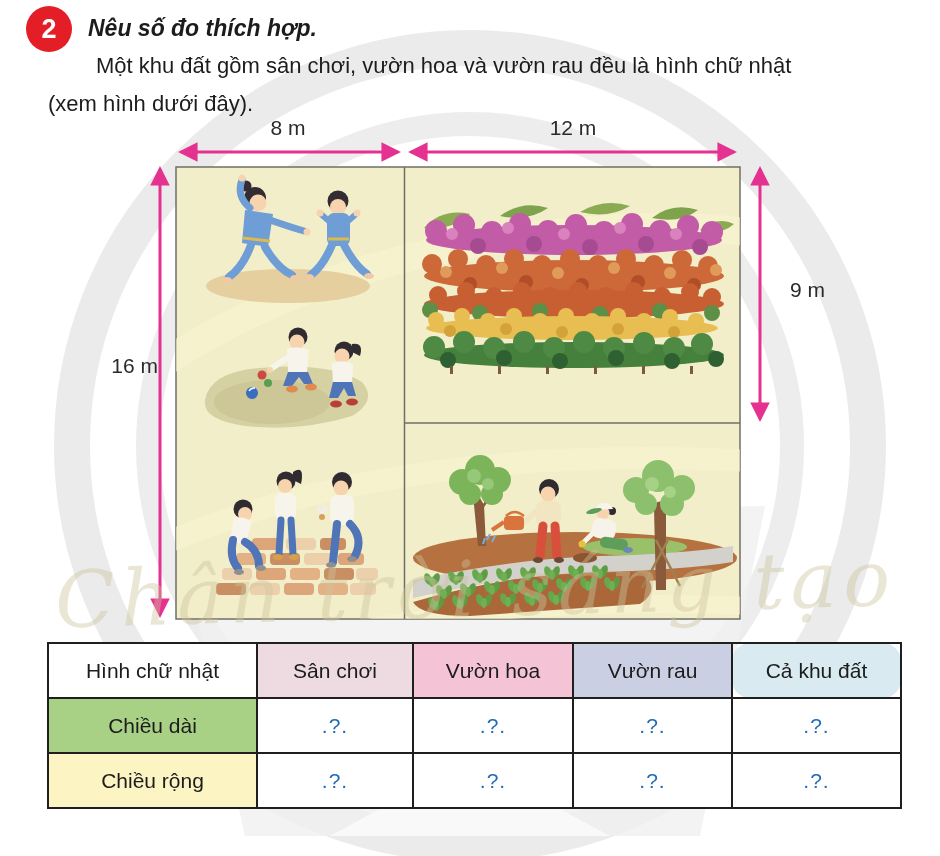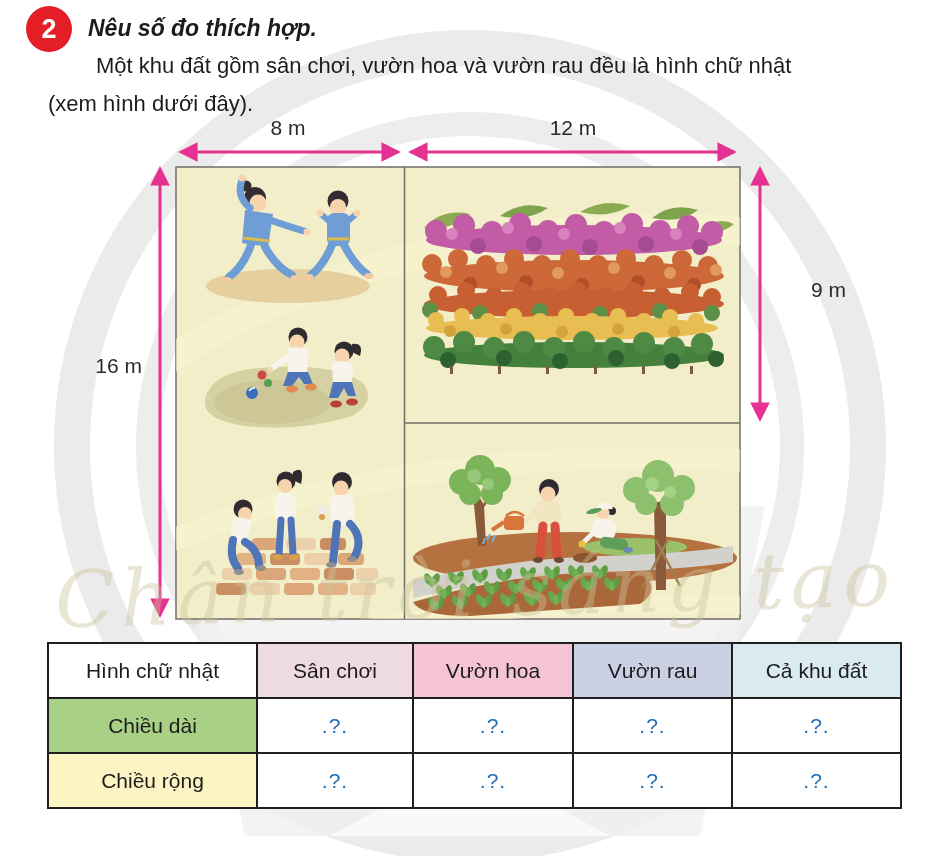--- a/index.html
+++ b/index.html
@@ -17,22 +17,22 @@
          background:#e31e26;color:#fff;font-weight:bold;font-size:27px;
          display:flex;align-items:center;justify-content:center;z-index:2;}
   .title{left:88px;top:15px;font-size:23px;font-weight:bold;z-index:2;font-style:italic;}
   .para1{left:96px;top:53px;font-size:22px;z-index:2;}
   .para2{left:48px;top:91px;font-size:22px;z-index:2;}
   
   #diagram{left:0;top:110px;z-index:2;}
   .dim{font-size:21px;color:#2b2b2b;z-index:3;}
   .dim-8{left:176px;top:116px;width:224px;text-align:center;}
   .dim-12{left:408px;top:116px;width:330px;text-align:center;}
-  .dim-16{left:78px;top:354px;width:64px;text-align:right;}
-  .dim-9{left:811px;top:278px;}
+  .dim-16{left:94px;top:354px;width:64px;text-align:right;}
+  .dim-9{left:790px;top:278px;}
   
   #mtable{position:absolute;left:47px;top:642px;z-index:4;border-collapse:collapse;table-layout:fixed;}
   #mtable th,#mtable td{border:2px solid #1f1f1f;height:45px;text-align:center;
         font-size:21px;font-weight:normal;padding:4px;background:#fff;vertical-align:middle;}
   #mtable td.q{letter-spacing:1px;font-size:21px;}
 </style>
 </head>
 <body>
 
 <svg id="bg-watermark" width="940" height="856">
@@ -422,21 +422,21 @@
       <col style="width:160px">
       <col style="width:159px">
       <col style="width:169px">
   </colgroup>
   <tbody>
   <tr>
     <th style="background-color: rgb(255, 255, 255);">Hình chữ nhật</th>
     <th style="background-color: rgb(238, 219, 226);">Sân chơi</th>
     <th style="background-color: rgb(244, 195, 214);">Vườn hoa</th>
     <th style="background-color: rgb(202, 207, 227);">Vườn rau</th>
-    <th style="background-color: rgb(217, 234, 241);">Cả khu đất</th>
+    <th style="background-color: rgb(217, 234, 241); border-radius: 18px;">Cả khu đất</th>
   </tr>
   <tr>
     <td style="background-color: rgb(169, 209, 134);">Chiều dài</td>
     <td class="q" style="color: rgb(31, 108, 181);">.?.</td>
     <td class="q" style="color: rgb(31, 108, 181);">.?.</td>
     <td class="q" style="color: rgb(31, 108, 181);">.?.</td>
     <td class="q" style="color: rgb(31, 108, 181);">.?.</td>
   </tr>
   <tr>
     <td style="background-color: rgb(253, 244, 195);">Chiều rộng</td>

